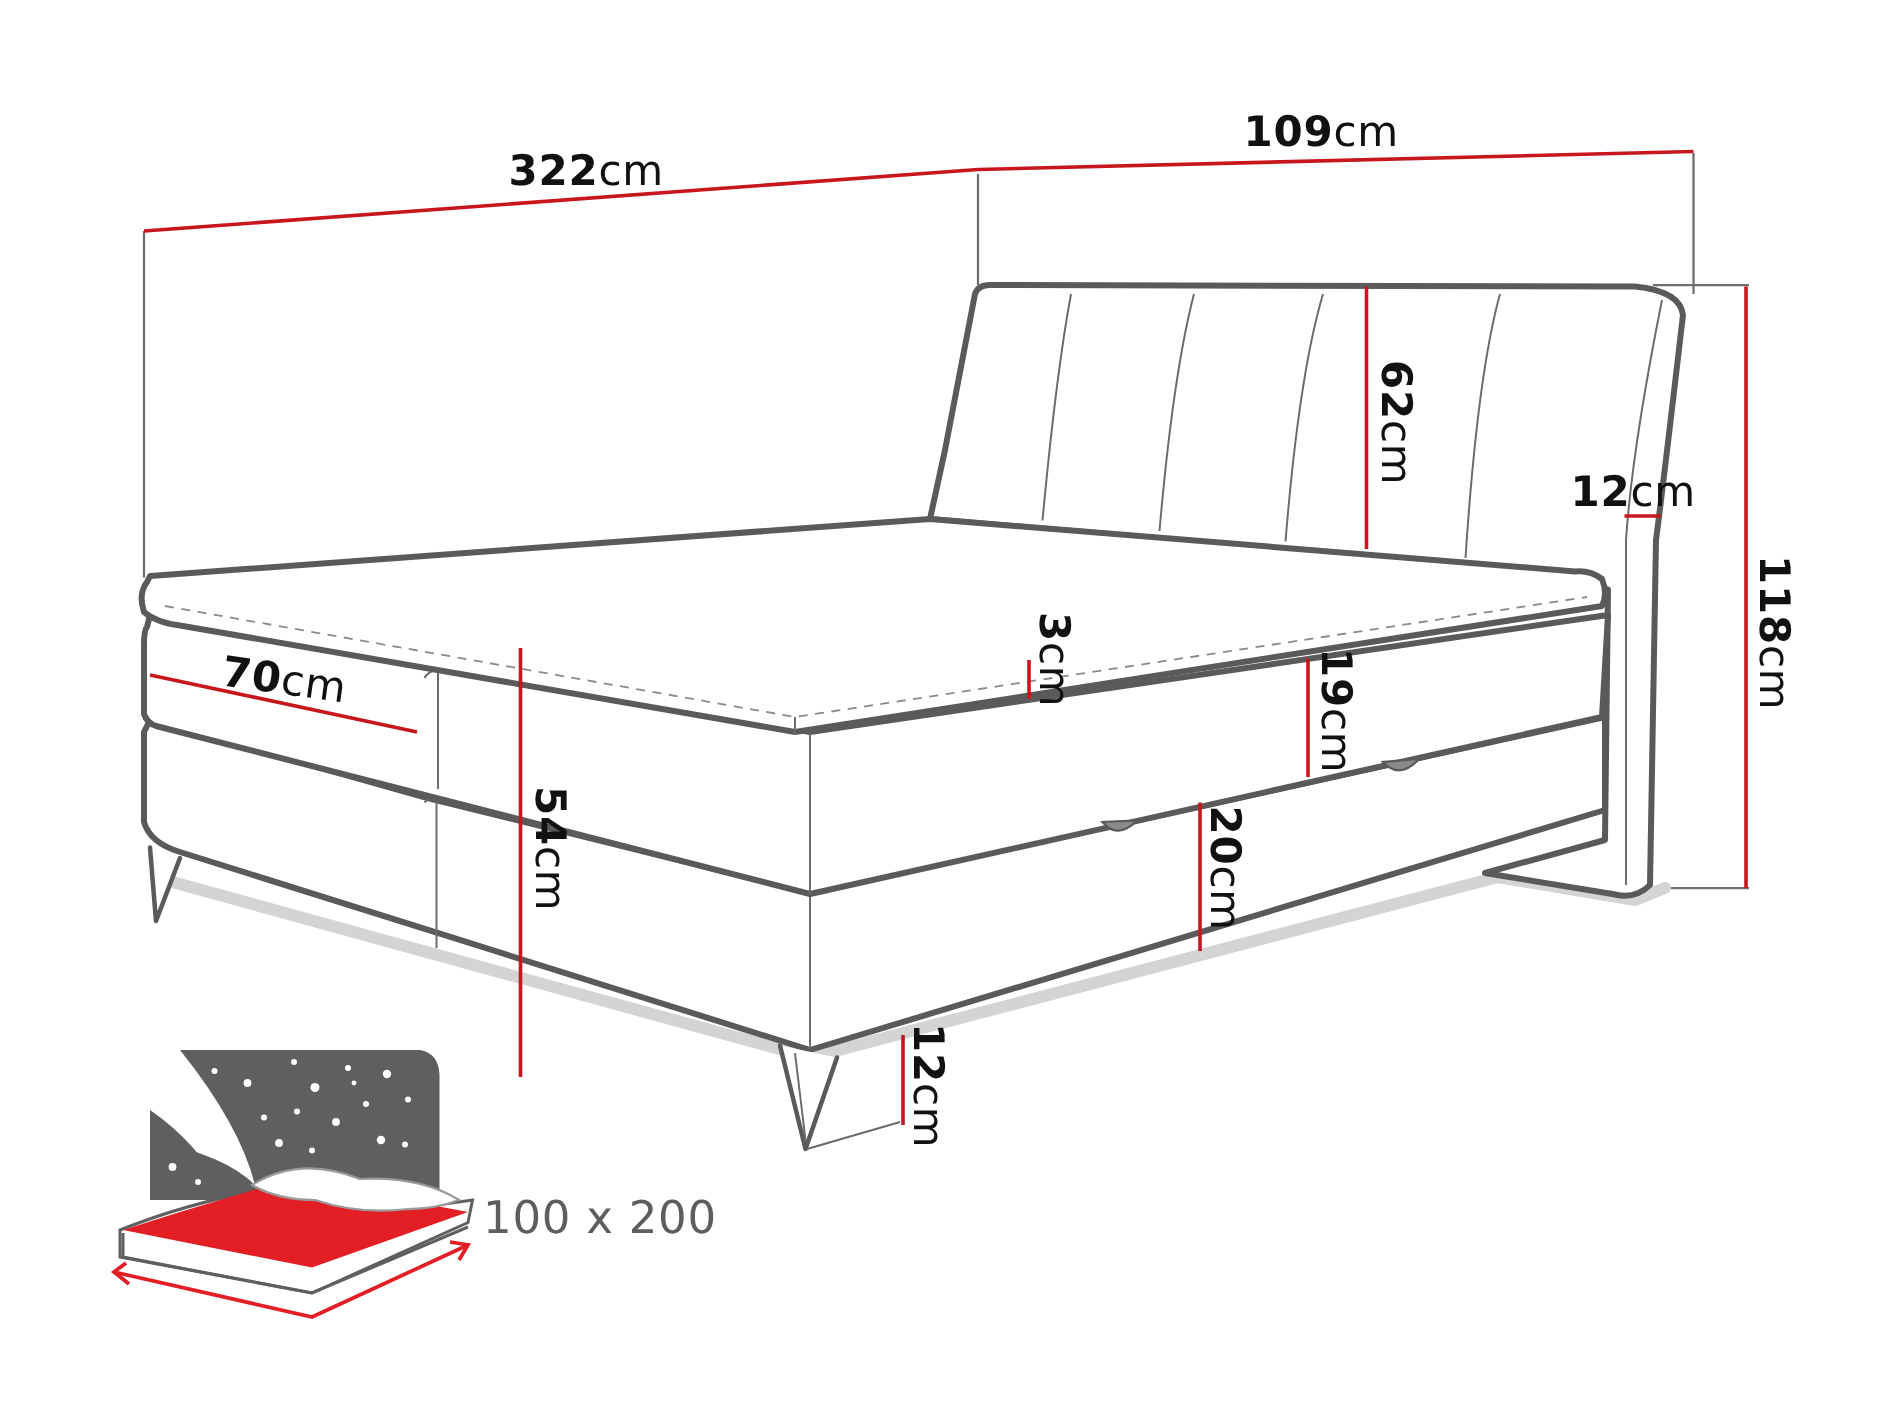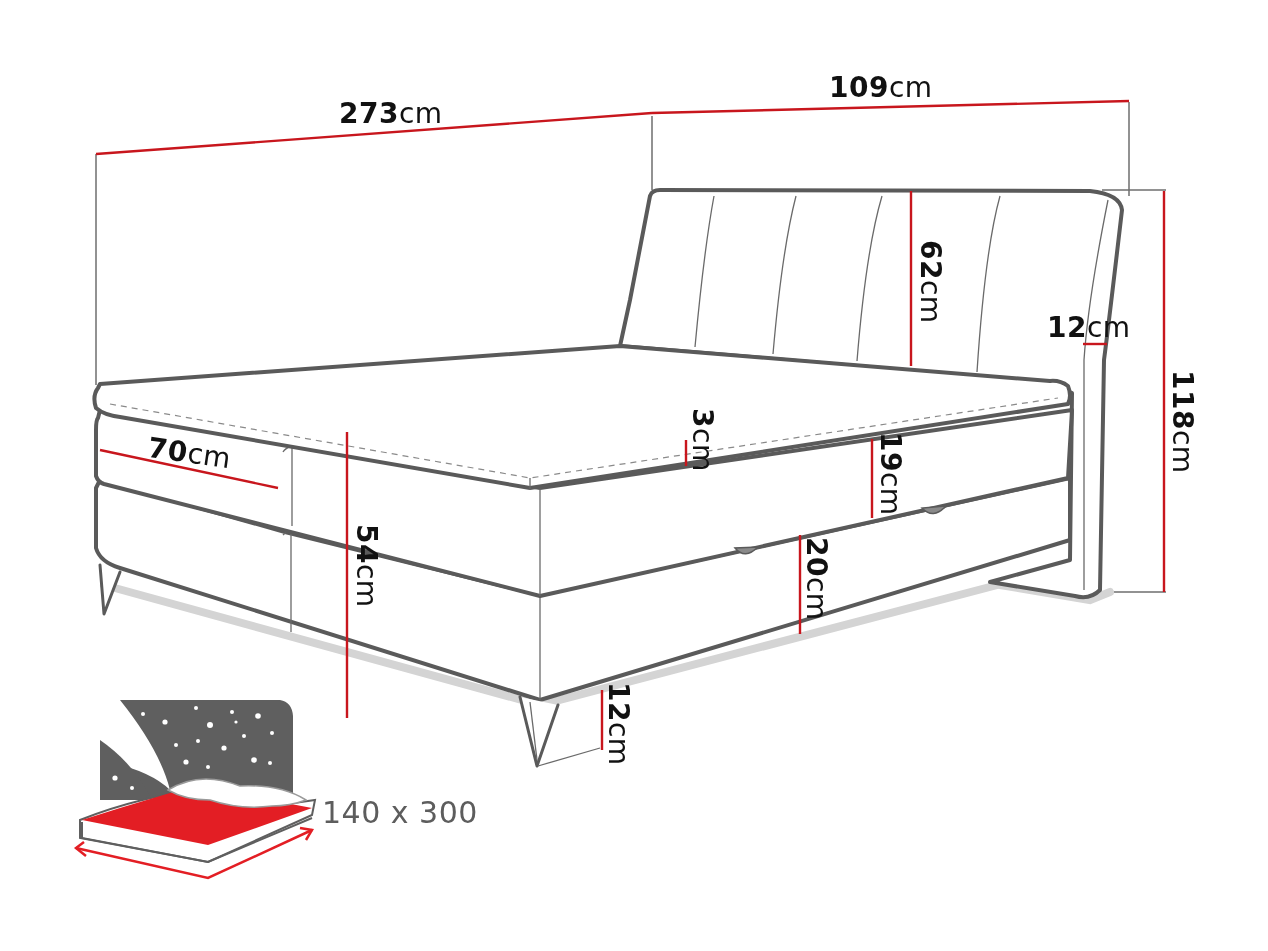--- a/index.html
+++ b/index.html
@@ -120,21 +120,21 @@
       <path d="M82 820 L208 845 L312 808 L270 800 Q220 808 180 790 L120 808 Z" fill="#e31e24"></path>
       <path d="M168 790 Q200 770 240 786 Q280 784 306 800 Q290 806 272 806 Q240 810 210 800 Q185 800 168 790 Z" fill="#ffffff" stroke="#9a9a9a" stroke-width="1.5"></path>
       <path d="M82 822 L82 838 L208 862 L312 818" fill="none" stroke="#5f5f5f" stroke-width="2"></path>
       <path d="M76 848 L208 878 L312 830" fill="none" stroke="#e31e24" stroke-width="2.5"></path>
       <path d="M84 842 L76 848 L86 856" fill="none" stroke="#e31e24" stroke-width="2.5"></path>
       <path d="M300 828 L312 830 L306 840" fill="none" stroke="#e31e24" stroke-width="2.5"></path>
     </g>
   </svg>
 
   <div class="label" style="left:339px; top:100px;">
-    <b>273</b><span class="u">cm</span>
+    <b>322</b><span class="u">cm</span>
   </div>
 
   <div class="label" style="left:829px; top:74px;">
     <b>109</b><span class="u">cm</span>
   </div>
 
   <div class="label rot" style="left:944px; top:240px;">
     <b>62</b><span class="u">cm</span>
   </div>
 
@@ -163,15 +163,15 @@
   </div>
 
   <div class="label rot" style="left:830px; top:537px;">
     <b>20</b><span class="u">cm</span>
   </div>
 
   <div class="label rot" style="left:632px; top:682px;">
     <b>12</b><span class="u">cm</span>
   </div>
 
-  <div class="size-text">140 x 300</div>
+  <div class="size-text">100 x 200</div>
 
 </div>
 
 </body></html>

